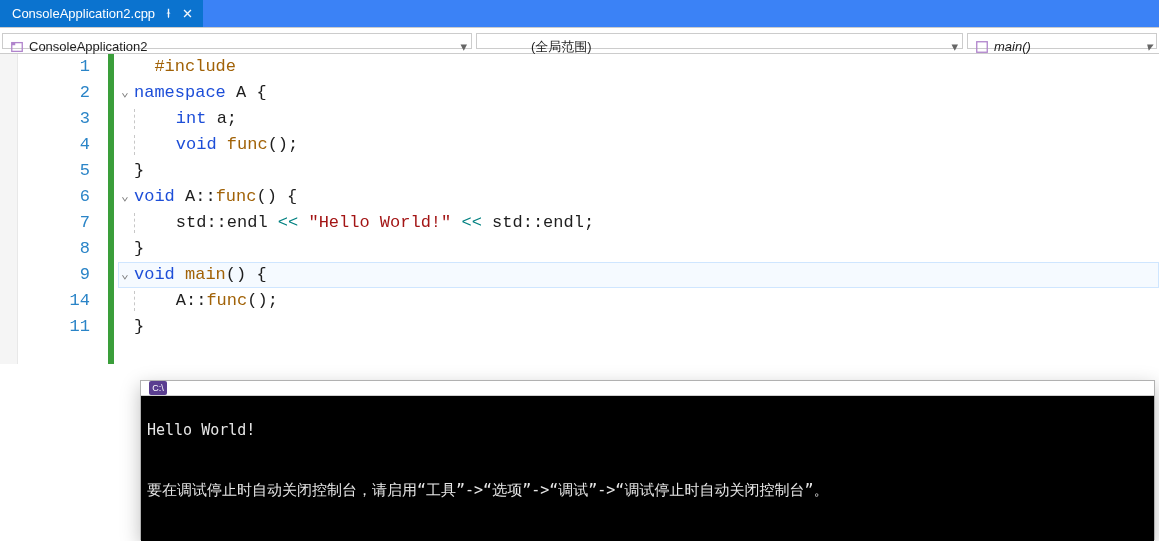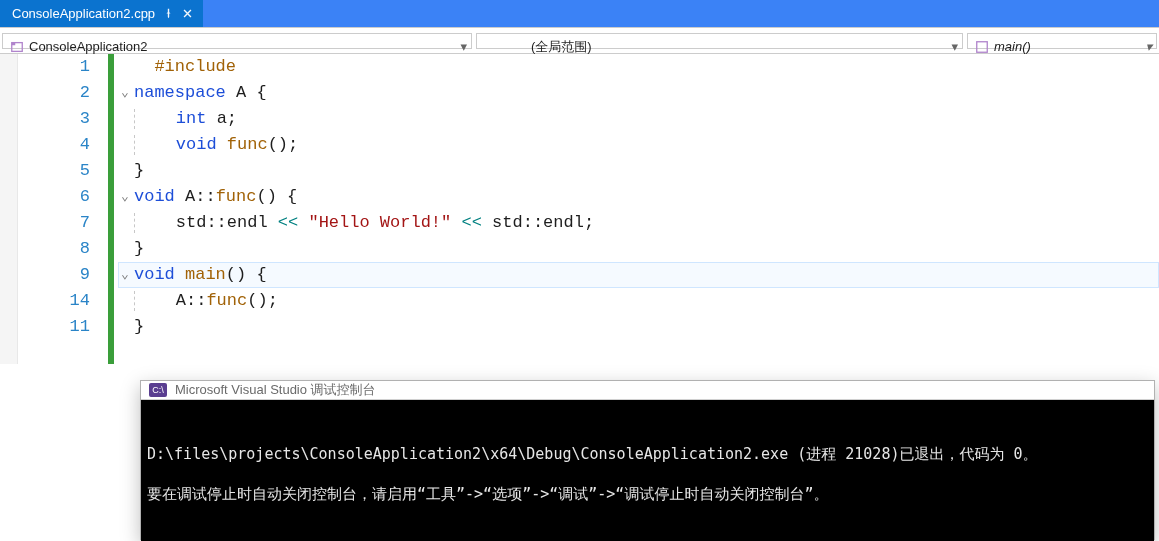--- a/index.html
+++ b/index.html
@@ -325,22 +325,21 @@
       <span class="fold"></span>
       <span class="tok-pun">}</span>
     </div>
 
   </div>
 </div>
 
 <div class="console-wrap">
   <div class="console-title">
     <span class="badge">C:\</span>
-    <span>Microsoft Visual Studio 调试控制台</span>
   </div>
   <div class="console-body">
+<span style="display: block;">Hello World!</span>
 <span style="display: block;"></span>
-<span style="display: block;">D:\files\projects\ConsoleApplication2\x64\Debug\ConsoleApplication2.exe (进程 21028)已退出，代码为 0。</span>
 <span style="display: block;">要在调试停止时自动关闭控制台，请启用“工具”-&gt;“选项”-&gt;“调试”-&gt;“调试停止时自动关闭控制台”。</span>
 
     
   </div>
 </div>
 
 </body></html>

